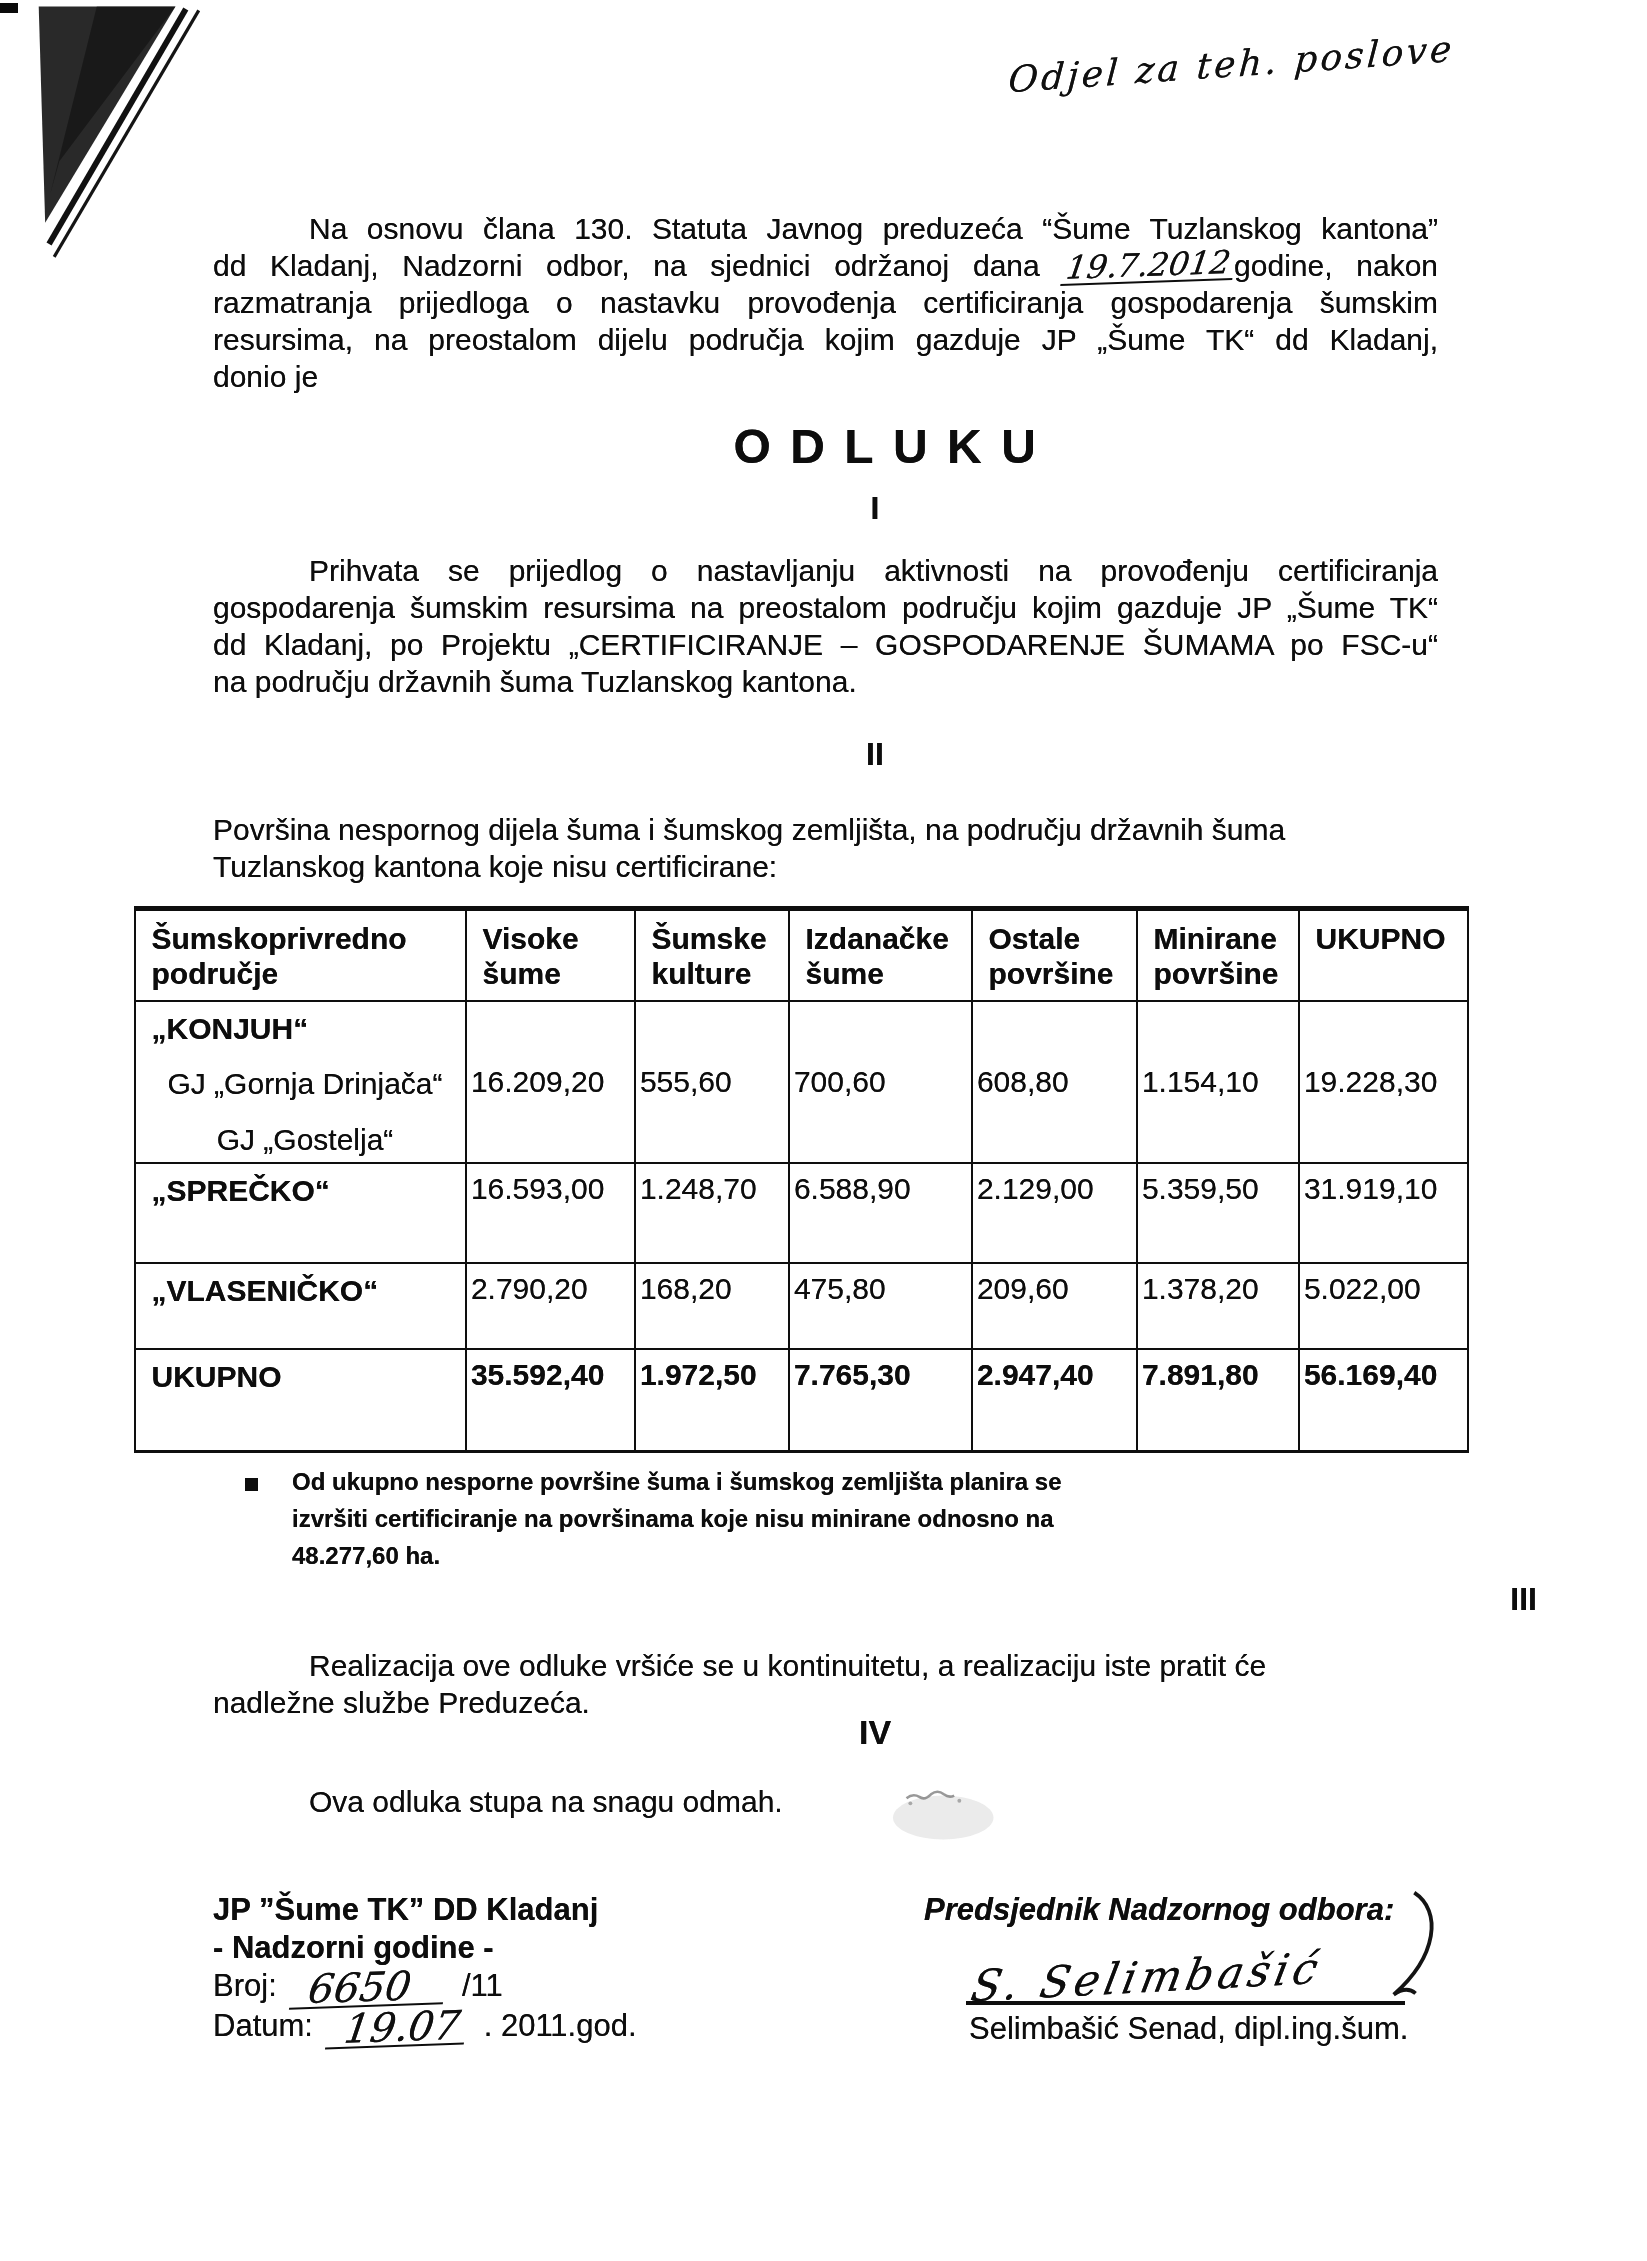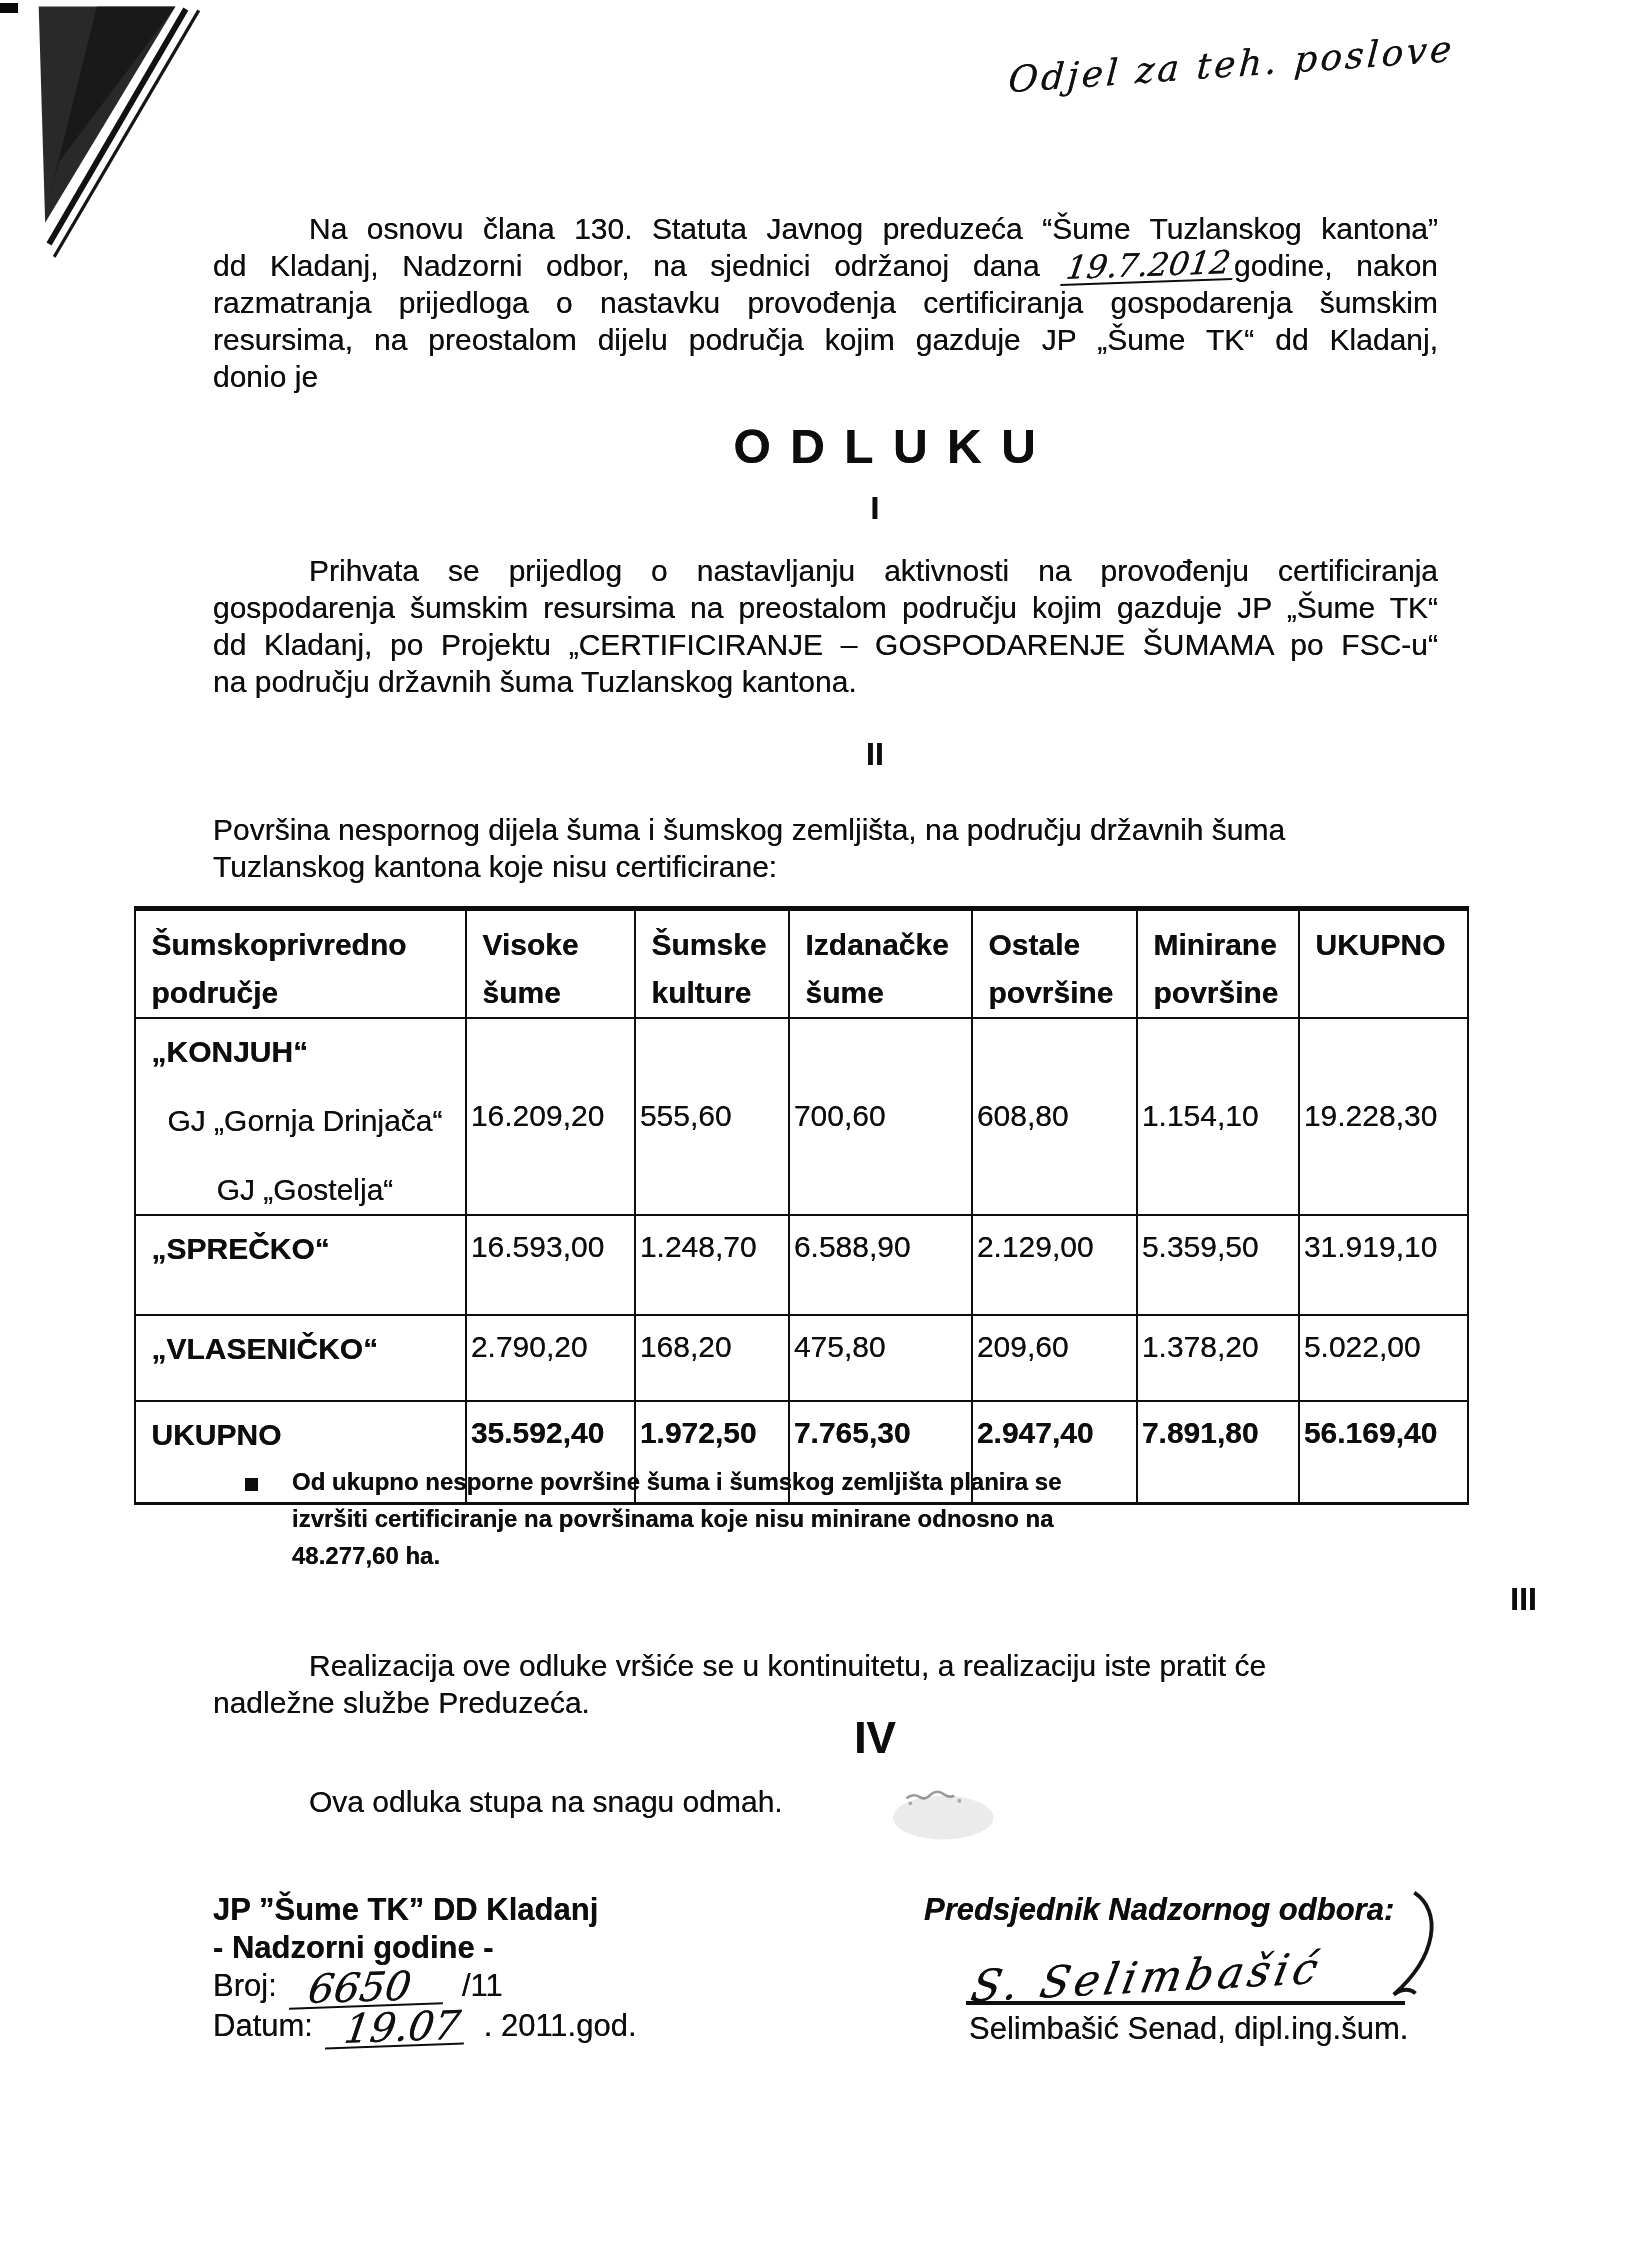--- a/index.html
+++ b/index.html
@@ -29,21 +29,21 @@
   .signature{
     position:absolute;left:972px;top:1952px;font-family:"DejaVu Serif",serif;font-style:italic;
     font-size:43px;letter-spacing:4.5px;transform:rotate(-3deg) skewX(-14deg);white-space:nowrap;
   }
   .sig-underline{position:absolute;left:966px;top:2001px;width:439px;height:3.9px;background:#0e0e0e;}
   
   table.dtable{
     position:absolute;left:134px;top:906px;border-collapse:collapse;table-layout:fixed;
     border:2.6px solid #0e0e0e;border-top-width:5.2px;border-bottom-width:3.2px;
   }
-  .dtable th,.dtable td{border:2.6px solid #0e0e0e;font-size:30px;line-height:48px;overflow:hidden;}
+  .dtable th,.dtable td{border:2.6px solid #0e0e0e;font-size:30px;line-height:35px;overflow:hidden;}
   .dtable th{font-weight:bold;text-align:left;vertical-align:top;padding:10.3px 11.6px 0 15.5px;}
   .dtable td.name{vertical-align:top;text-align:left;padding:9px 6.5px 0 15.5px;}
   .dtable td.num{vertical-align:top;padding:7.8px 14px 0 3.9px;white-space:nowrap;margin-top:32px;}
   .dtable td.mid{vertical-align:middle;padding-top:0;}
   .rn + .rn{margin-top:20.7px;text-align:center;}
   
   .f-line{font-size:31px;line-height:38px;white-space:nowrap;}
   
   .corner-art{position:absolute;left:0;top:0;}
   .edge-dash{position:absolute;left:0;top:2.6px;width:18px;height:10.3px;background:#0a0a0a;}
@@ -166,21 +166,21 @@
     <div class="lline">48.277,60 ha.</div>
   </div>
 
   <div class="centerband ink" style="top:1581px;font-size:32px;text-align:right;">III</div>
 
   <div class="para ink" style="top:1647px;">
     <div class="lline indent">Realizacija ove odluke vršiće se u kontinuitetu, a realizaciju iste pratit će</div>
     <div class="lline">nadležne službe Preduzeća.</div>
   </div>
 
-  <div class="centerband ink" style="top:1713px;font-size:44px;">IV</div>
+  <div class="centerband ink" style="top:1713px;font-size:34px;">IV</div>
 
   <div class="para ink" style="top:1783px;">
     <div class="lline indent">Ova odluka stupa na snagu odmah.</div>
   </div>
 
   <svg class="smudge" width="116" height="58" viewBox="0 0 180 90">
     <ellipse cx="95" cy="52" rx="78" ry="34" fill="#aaaaaa" opacity="0.28"></ellipse>
     <path d="M38,22 q10,-8 20,-2 q8,6 18,-4 q10,-8 20,0 q8,6 16,2" stroke="#555555" stroke-width="4" fill="none" opacity="0.7"></path>
     <circle cx="44" cy="30" r="3" fill="#666" opacity="0.6"></circle>
     <circle cx="120" cy="26" r="3" fill="#666" opacity="0.6"></circle>

